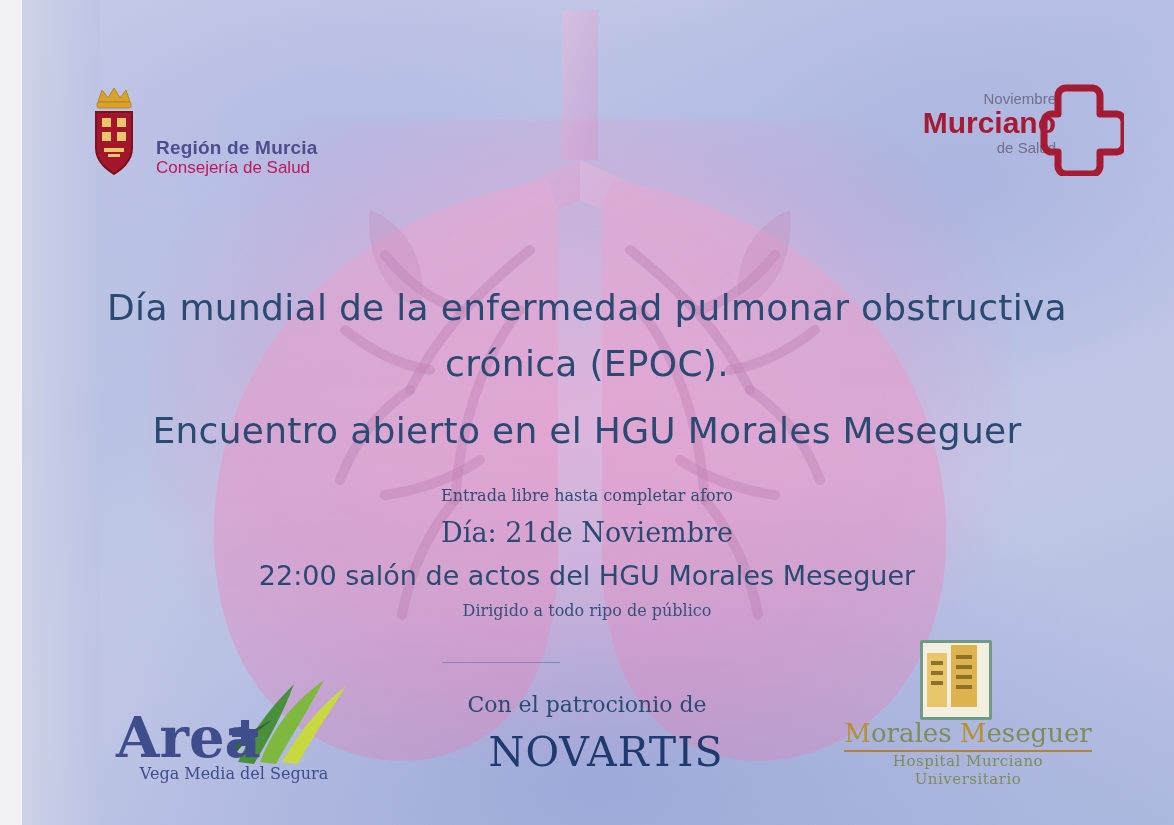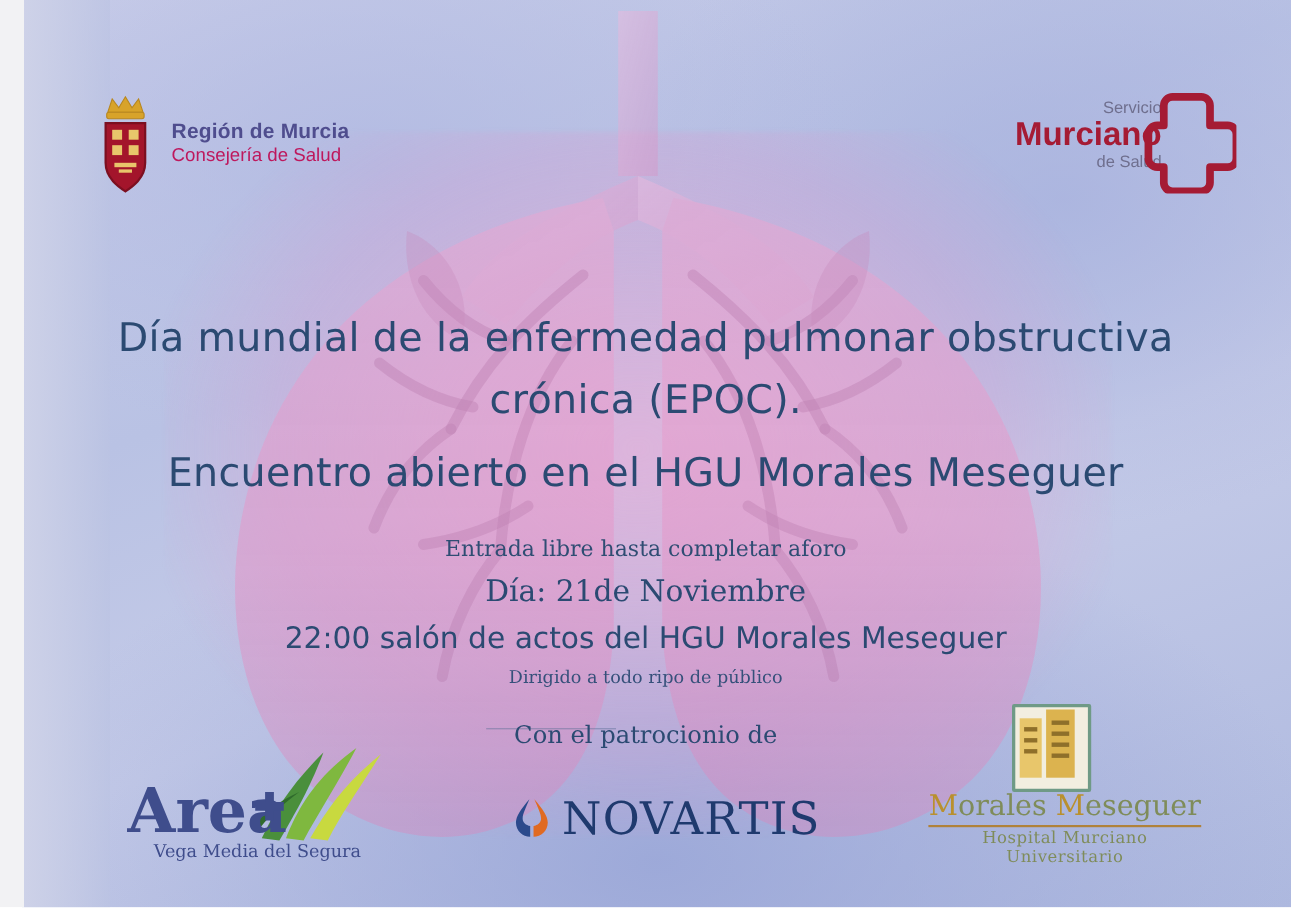--- a/index.html
+++ b/index.html
@@ -74,21 +74,21 @@
     position: absolute;
     left: 0; top: 58px;
     width: 1174px; height: 140px;
   }
 
   .logo-murcia {
     position: absolute;
     left: 88px; top: 24px;
     width: 250px; height: 96px;
     display: flex;
-    align-items: center;
+    align-items: flex-end;
     gap: 10px;
   }
   .shield-wrap { position: relative; width: 58px; height: 96px; }
   .murcia-text {
     display: flex;
     flex-direction: column;
     justify-content: center;
     color: #5a4fa0;
   }
   .murcia-text .l1 {
@@ -163,21 +163,21 @@
     font-size: 36px;
     line-height: 1.5;
     margin-top: 12px;
     color: #2b4a72;
     letter-spacing: .3px;
   }
   .lines {
     margin-top: 28px;
   }
   .line-1 {
-    font-size: 20px;
+    font-size: 16px;
     color: #2f4d73;
     margin-bottom: 12px;
     font-family: "DejaVu Serif", serif;
     text-align: center;
   }
   .line-2 {
     font-size: 27px;
     color: #2b4a72;
     margin-bottom: 12px;
     font-family: "DejaVu Serif", serif;
@@ -196,36 +196,37 @@
 
   .divider {
     position: absolute;
     left: 442px; top: 662px;
     width: 118px; height: 1px;
     background: rgba(90,110,150,0.55);
   }
 
   .sponsor-label {
     position: absolute;
-    left: 0; top: 656px;
+    left: 0; top: 692px;
     width: 1174px;
     text-align: center;
     font-size: 22px;
     color: #2b4a72;
     font-family: "DejaVu Serif", serif;
   }
 
   
   .logo-novartis {
     position: absolute;
     left: 466px; top: 718px;
     width: 280px; height: 52px;
     display: flex;
     align-items: center;
     gap: 10px;
+    flex-direction: column;
   }
   .novartis-word {
     font-size: 41px;
     letter-spacing: 1px;
     color: #1f3a6e;
     font-family: "DejaVu Serif", serif;
   }
 
   
   .logo-area {
@@ -375,21 +376,21 @@
       </div>
       <div class="murcia-text">
         <div class="l1">Región de Murcia</div>
         <div class="l2">Consejería de Salud</div>
       </div>
     </div>
 
 
     <div class="logo-sms">
       <div class="sms-text">
-        <div class="s1">Servicio</div>
+        <div class="s1">Noviembre</div>
         <div class="s2">Murciano</div>
         <div class="s3">de Salud</div>
       </div>
       <svg width="88" height="92" viewBox="0 0 88 92" style="position:absolute;left:140px;top:4px" aria-hidden="true">
         <path d="M30 4 h26 a8 8 0 0 1 8 8 v18 h16 a8 8 0 0 1 8 8 v22 a8 8 0 0 1 -8 8 h-16 v14 a8 8 0 0 1 -8 8 h-26 a8 8 0 0 1 -8 -8 v-14 h-6 a8 8 0 0 1 -8 -8 v-22 a8 8 0 0 1 8 -8 h6 v-18 a8 8 0 0 1 8 -8 z" fill="none" stroke="#a51b34" stroke-width="7" stroke-linejoin="round"></path>
       </svg>
     </div>
   </div>
 
   <div class="content">

